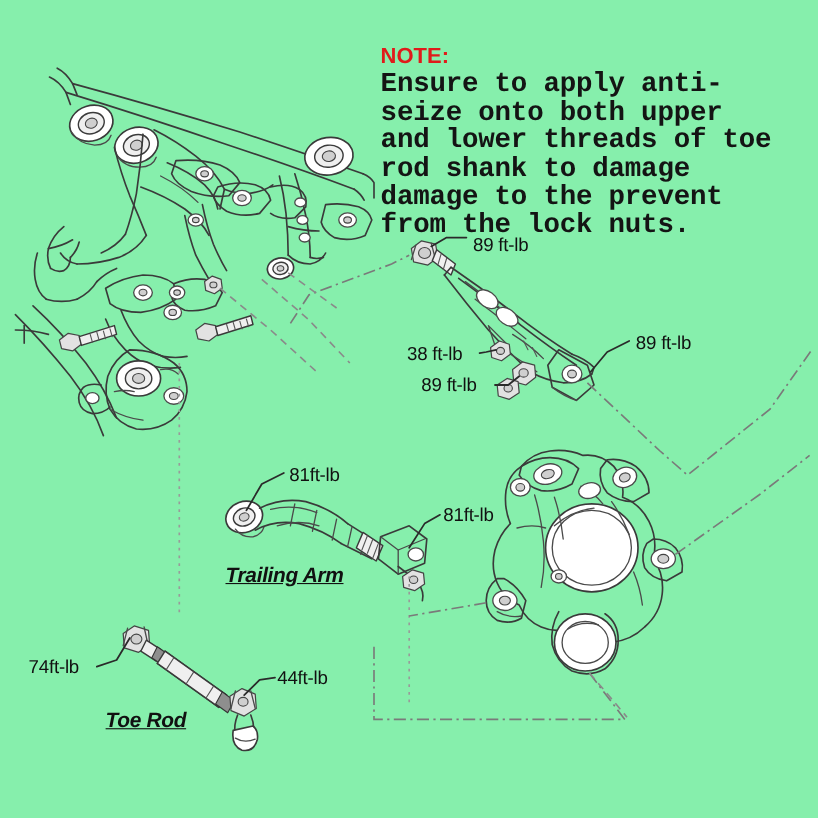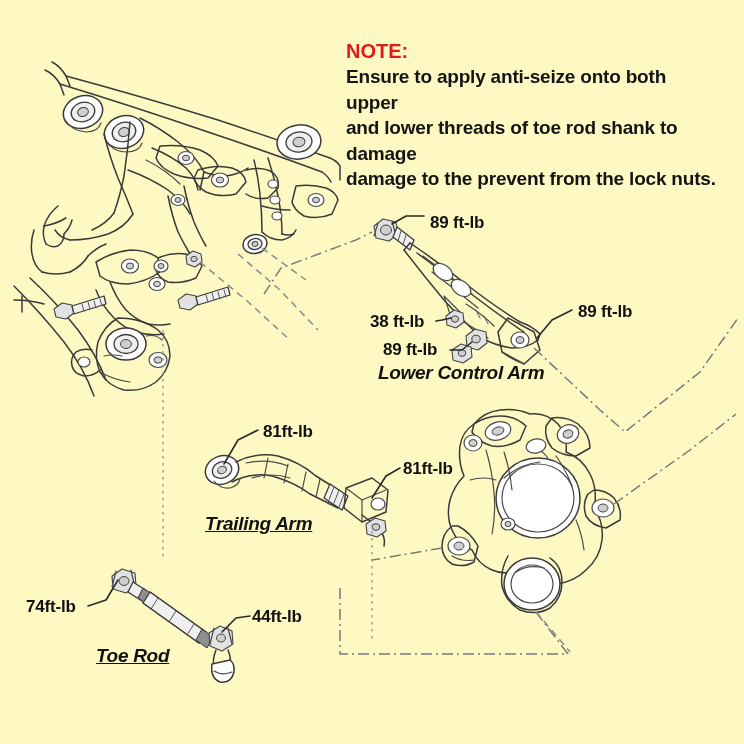--- a/index.html
+++ b/index.html
@@ -13,21 +13,21 @@
     position: relative;
     overflow: hidden;
     font-family: "Liberation Sans", sans-serif;
     -webkit-font-smoothing: antialiased;
   }
   #diagram-root {
     position: absolute;
     left: 0; top: 0;
     width: 744px;
     height: 744px;
-    background: #fef9c3;
+    background: #86efac;
   }
   svg.layer {
     position: absolute;
     left: 0; top: 0;
     width: 744px;
     height: 744px;
   }
   .note-block {
     position: absolute;
     left: 346px;
@@ -36,30 +36,31 @@
   }
   .note-title {
     color: #e01b1b;
     font-size: 20px;
     font-weight: bold;
     line-height: 26px;
     letter-spacing: 0px;
   }
   .note-body {
     color: #141414;
-    font-size: 19px;
+    font-size: 25px;
     font-weight: bold;
     line-height: 25.5px;
     letter-spacing: -0.2px;
+    font-family: Liberation Mono, monospace;
   }
   .torque-label {
     position: absolute;
     color: #111111;
     font-size: 17px;
-    font-weight: bold;
+    font-weight: normal;
     white-space: nowrap;
     letter-spacing: -0.2px;
   }
   .part-label {
     position: absolute;
     color: #111111;
     font-size: 19px;
     font-weight: bold;
     font-style: italic;
     white-space: nowrap;
@@ -395,21 +396,20 @@
 
   <div class="torque-label lbl-lca-top">89 ft-lb</div>
   <div class="torque-label lbl-lca-right">89 ft-lb</div>
   <div class="torque-label lbl-lca-34">38 ft-lb</div>
   <div class="torque-label lbl-lca-89b">89 ft-lb</div>
   <div class="torque-label lbl-ta-left">81ft-lb</div>
   <div class="torque-label lbl-ta-right">81ft-lb</div>
   <div class="torque-label lbl-toe-left">74ft-lb</div>
   <div class="torque-label lbl-toe-right">44ft-lb</div>
 
-  <div class="part-label name-lca">Lower Control Arm</div>
   <div class="part-label name-ta">Trailing Arm</div>
   <div class="part-label name-toe">Toe Rod</div>
 
   <svg class="layer" viewBox="0 0 744 744" style="pointer-events:none">
     <g>
       <path class="leader" d="M392,224 L406,216 L424,216"></path>
       <path class="leader" d="M537,338 L552,320 L572,310"></path>
       <path class="leader" d="M451,318 L442,320 L436,321"></path>
       <path class="leader" d="M472,342 L462,350 L450,350"></path>
       <path class="leader" d="M224,464 L238,440 L258,430"></path>

